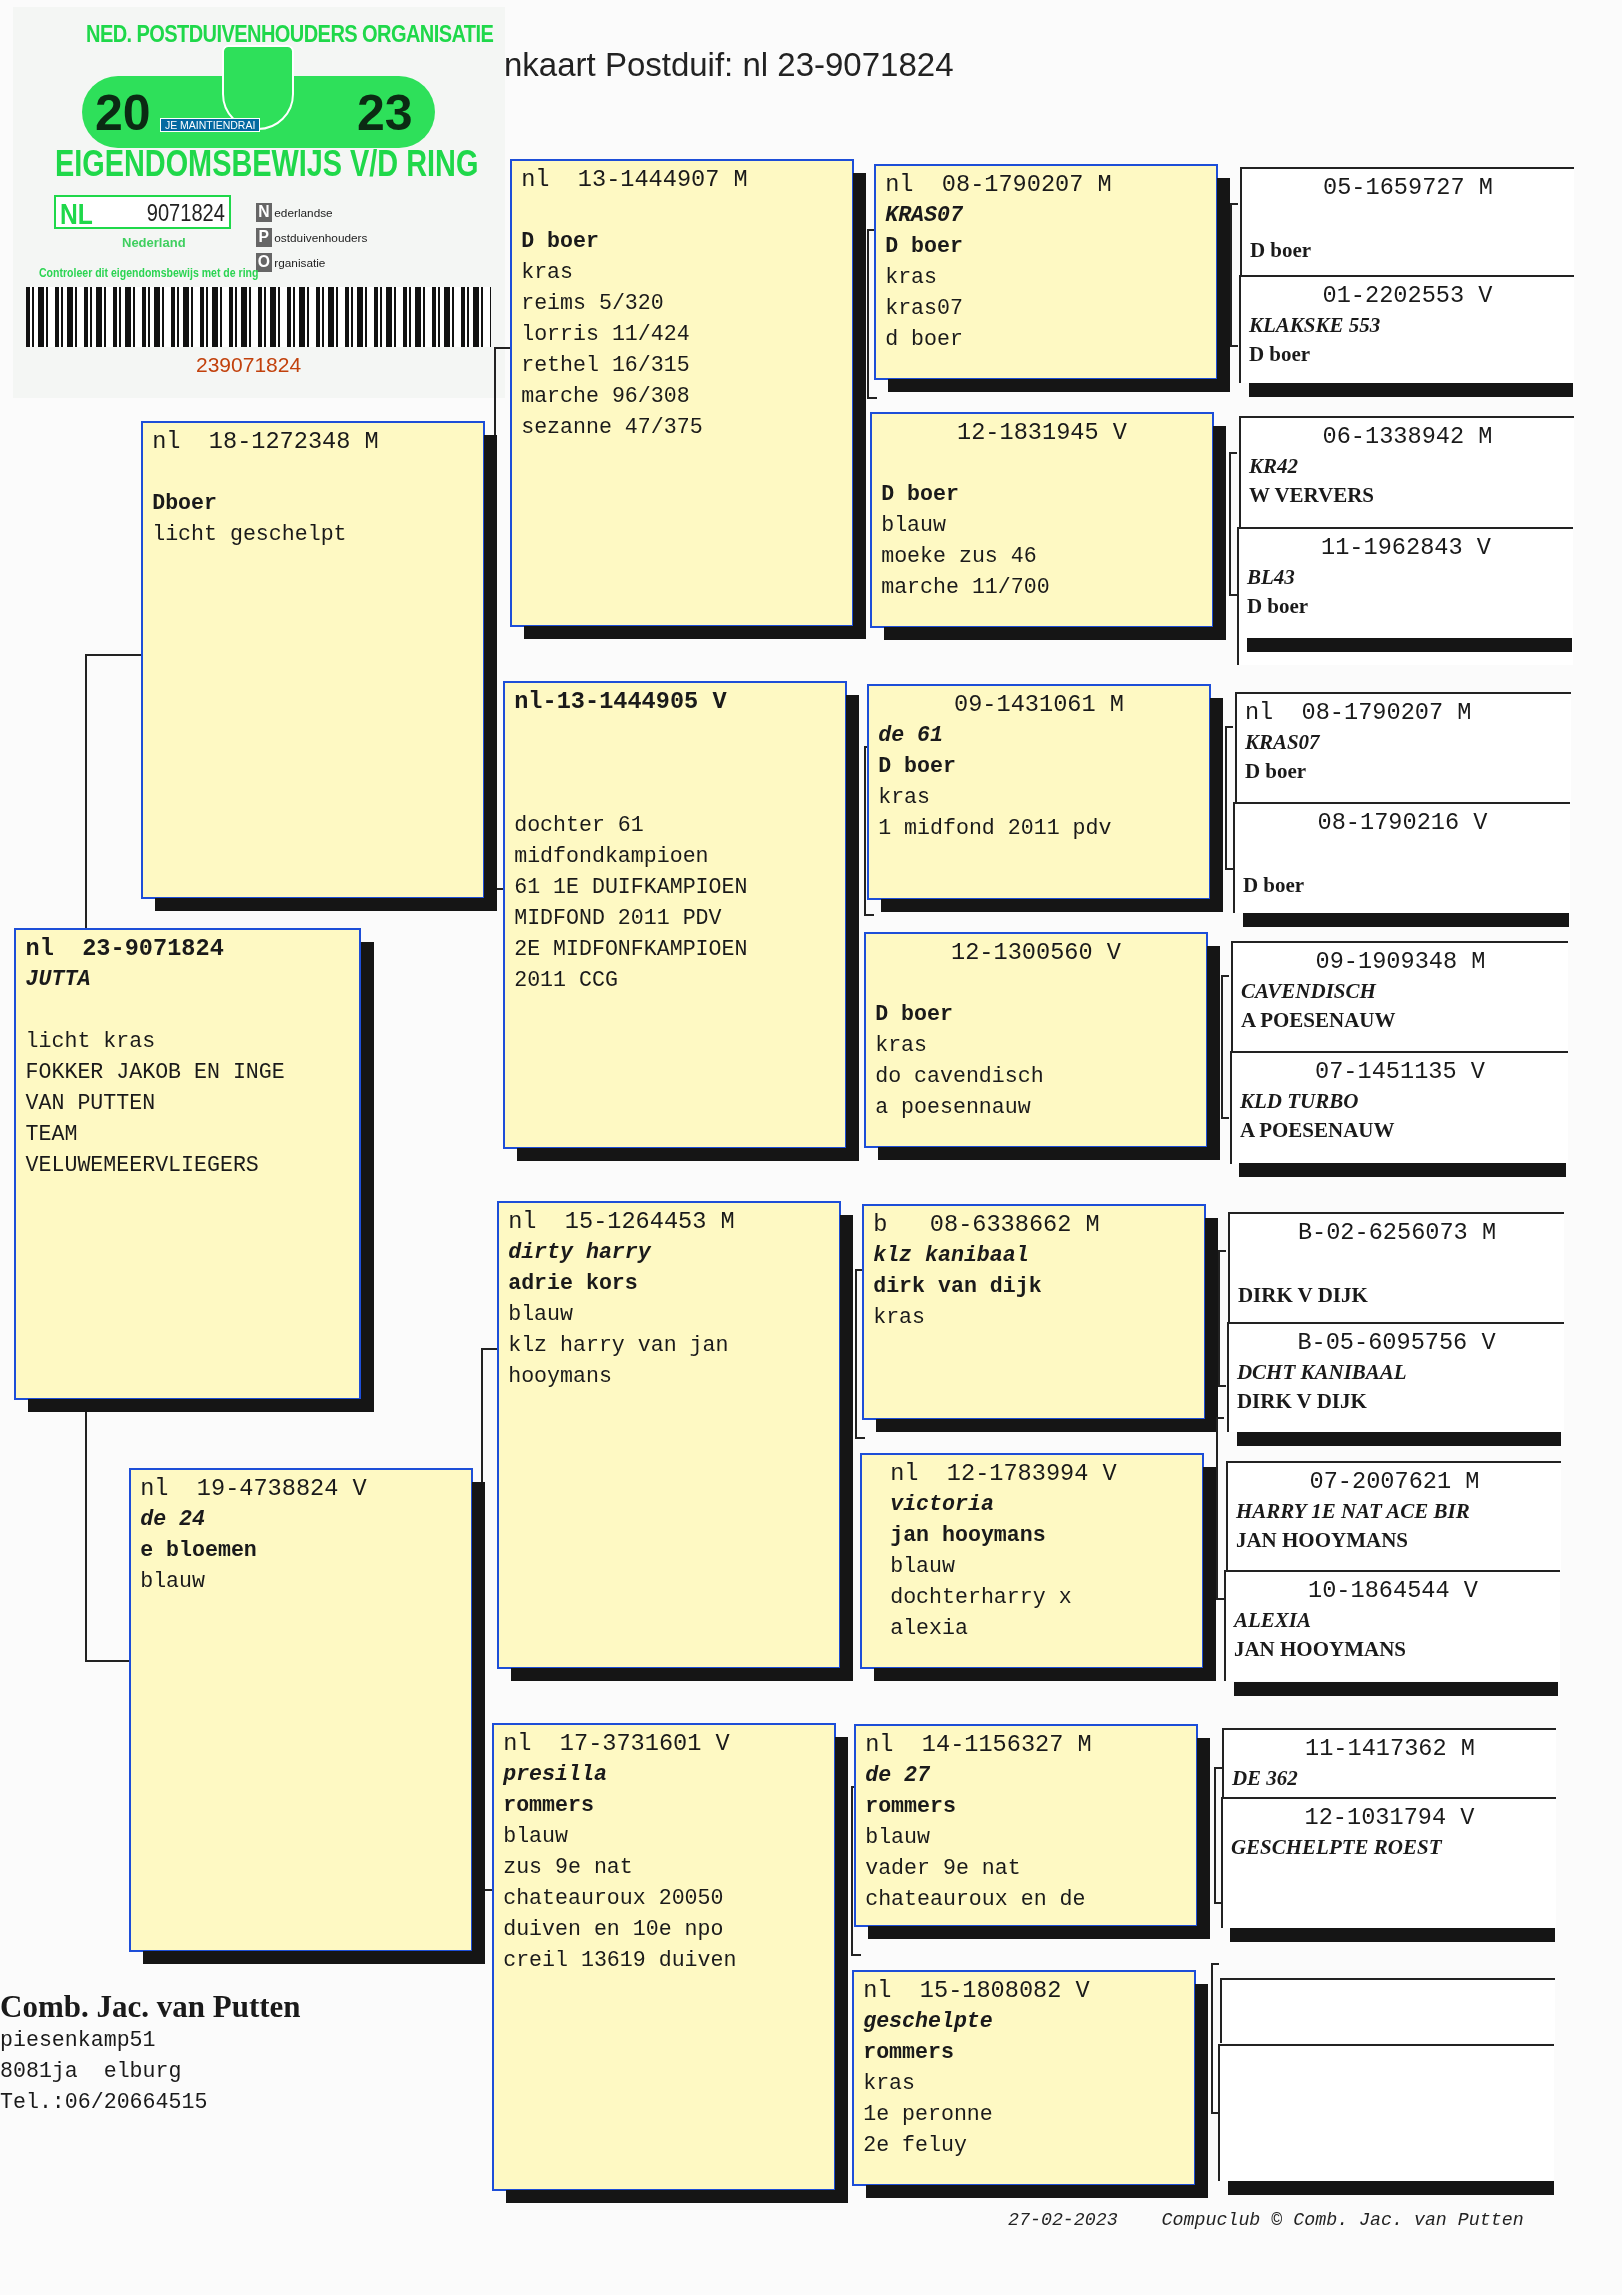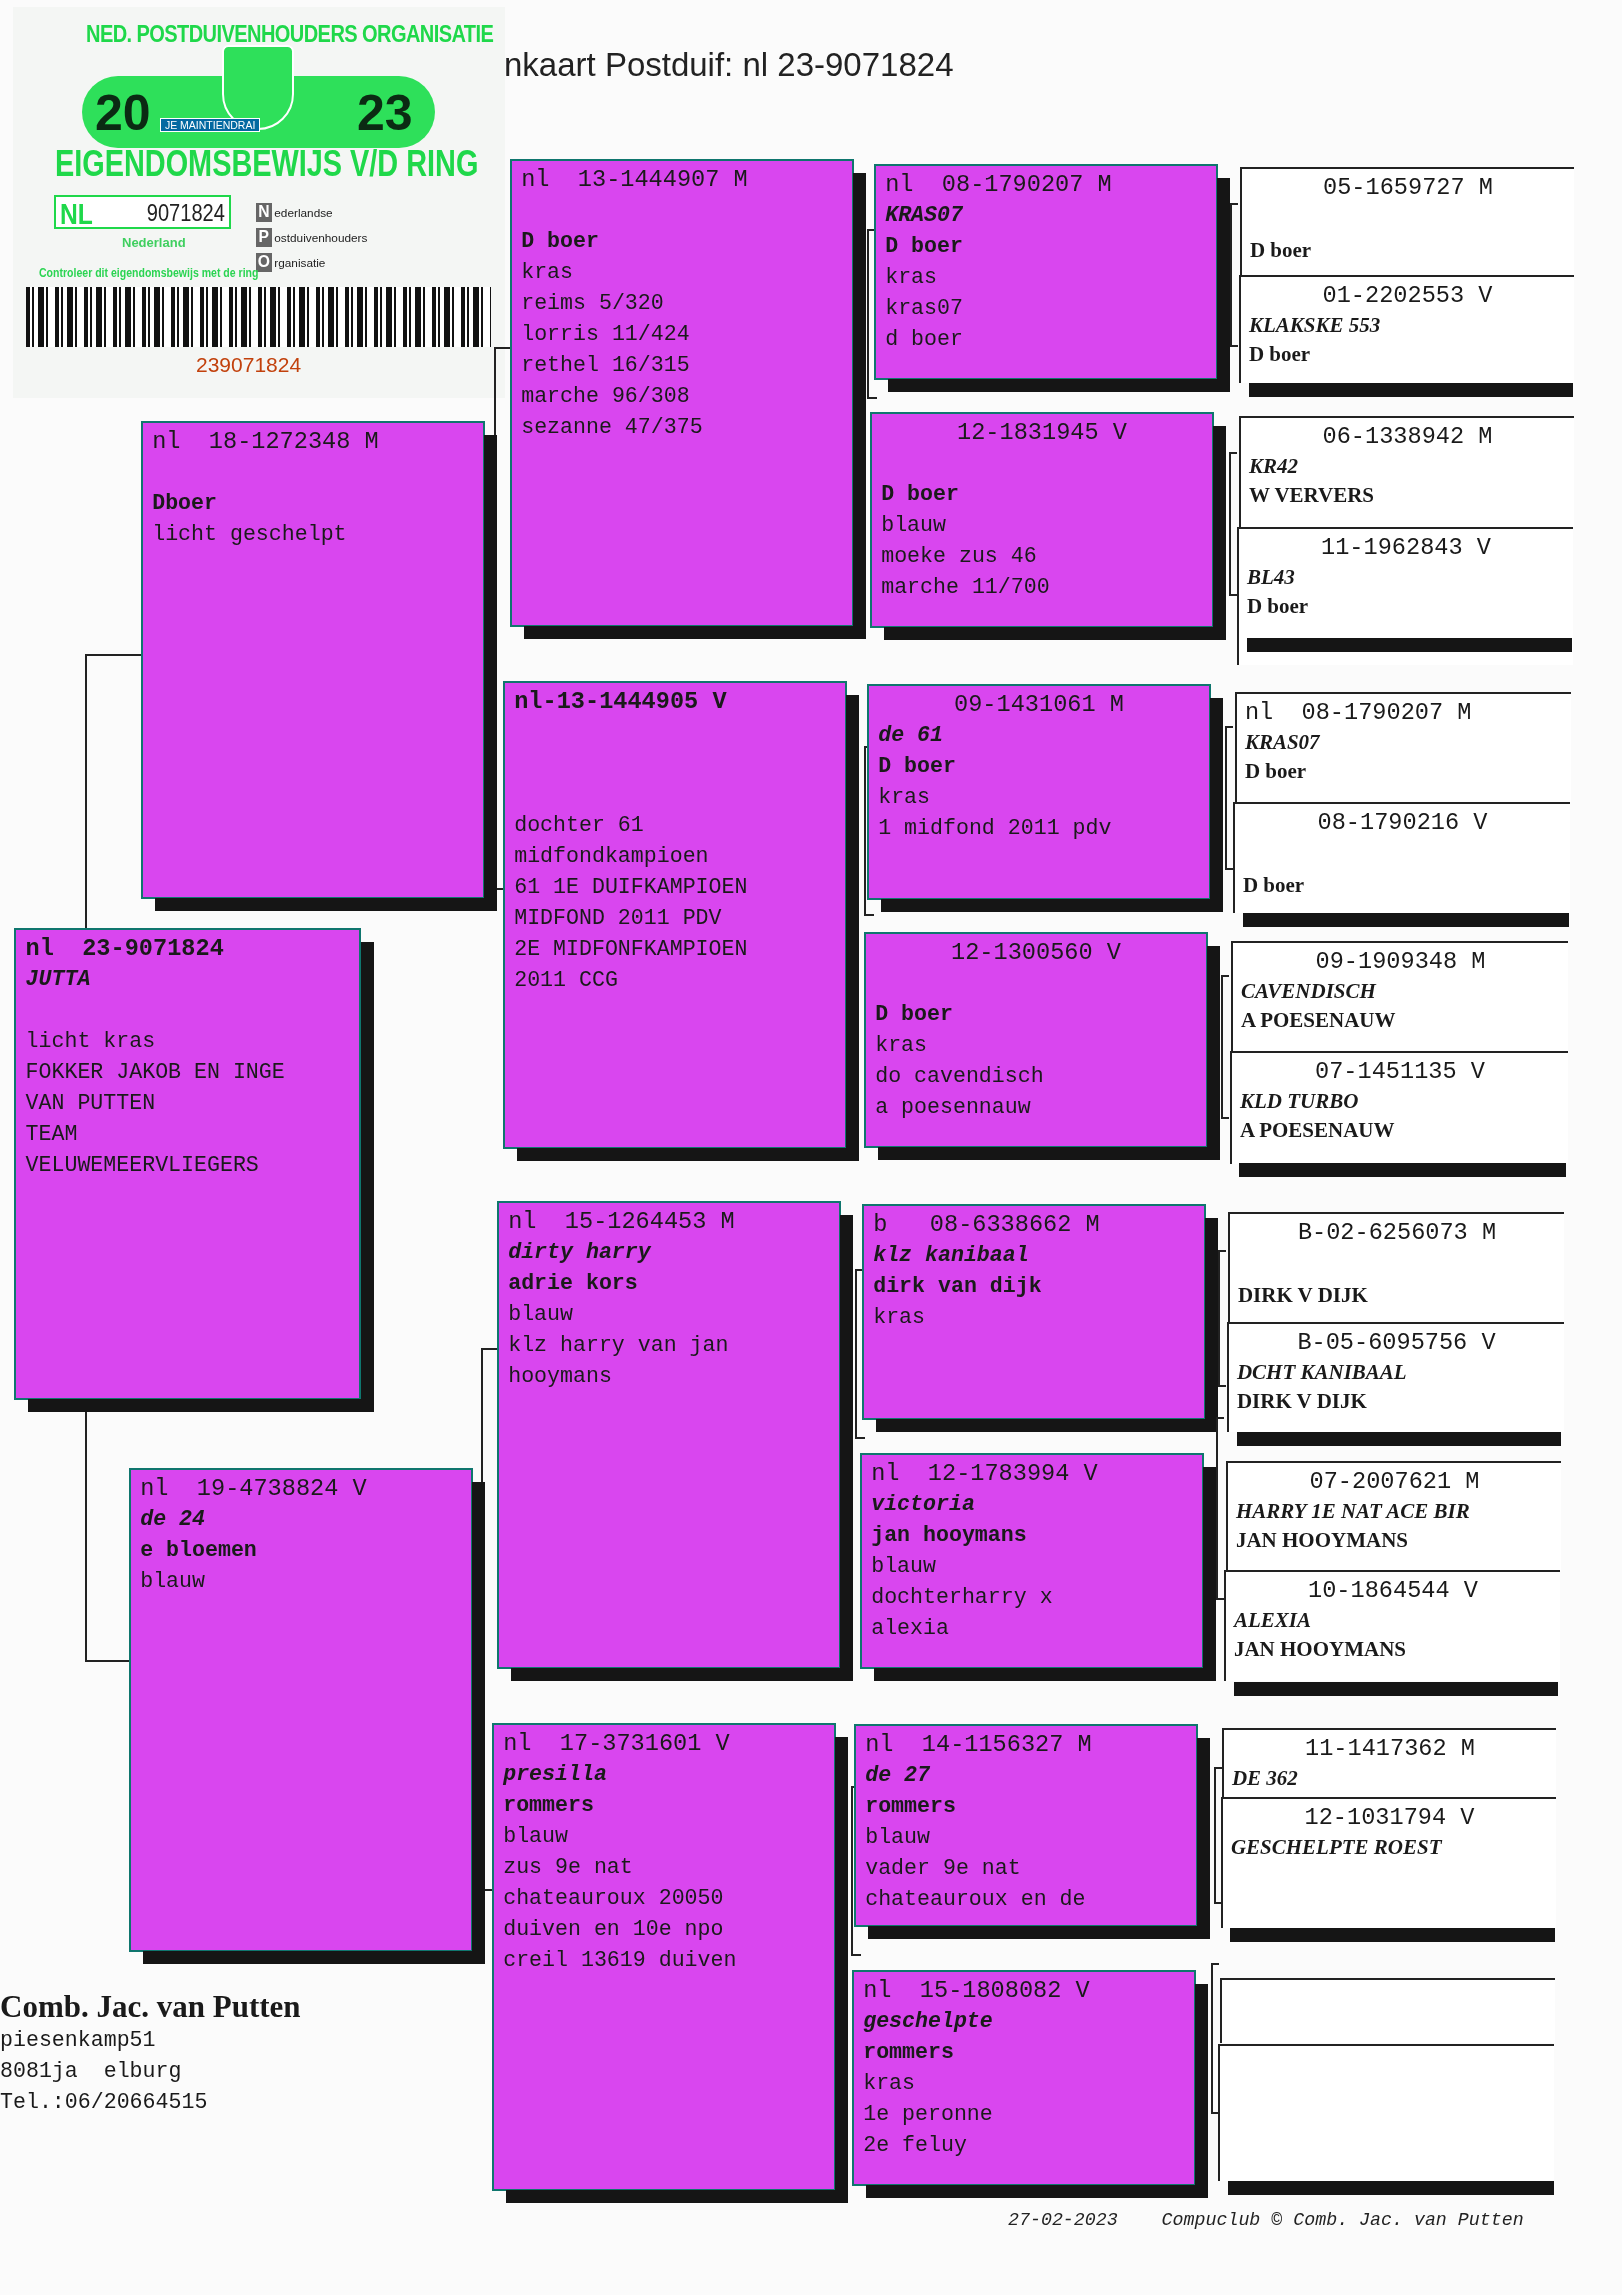--- a/index.html
+++ b/index.html
@@ -2,21 +2,21 @@
 <html style="font-size:10.5px"><head>
 <meta charset="utf-8">
 <style>
   * { box-sizing: border-box; margin: 0; padding: 0; }
   html, body { width: 1623px; height: 2295px; background: #fbfbfb; overflow: hidden; }
   body { position: relative; font-family: "Liberation Mono", "DejaVu Sans Mono", monospace; color: #1a1a1a; }
 
   .title { position: absolute; left: 504px; top: 46px; font-family: "Liberation Sans", sans-serif; font-size: 33px; color: #222; white-space: nowrap; }
 
   
-  .card { position: absolute; background: #d946ef; border: 2px solid #0f766e; }
+  .card { position: absolute; background: #fef9c3; border: 2px solid #1d4ed8; }
   .card.shadow::after { content: ""; position: absolute; right: -14.4px; top: 11.8px; width: 13px; height: calc(100% + 2.6px); background: #151515; }
   .card.shadow::before { content: ""; position: absolute; left: 11.8px; bottom: -14.4px; width: calc(100% + 2.6px); height: 13px; background: #151515; }
   .card .ring { font-size: 23.6px; line-height: 30px; padding: 3.9px 9.2px 0 9.2px; white-space: pre; }
   .card .ring.center { text-align: center; }
   .card .line { font-size: 21.6px; line-height: 31px; padding-left: 9.2px; white-space: pre; }
   .card .b { font-weight: bold; }
   .card .bi { font-weight: bold; font-style: italic; }
   .spacer { height: 31px; }
 
   
@@ -190,21 +190,21 @@
   <div class="line">kras</div>
   <div class="line">do cavendisch</div>
   <div class="line">a poesennauw</div>
 </div>
 <div class="card shadow" style="left:862px; top:1204px; width:344px; height:216px;">
   <div class="ring">b   08-6338662 M</div>
   <div class="line bi">klz kanibaal</div>
   <div class="line b">dirk van dijk</div>
   <div class="line">kras</div>
 </div>
-<div class="card shadow" style="left:860px; top:1453px; width:344px; height:216px;">
+<div class="card shadow" style="left:860px; top:1453px; width:344px; height:216px;padding-left:19px;">
   <div class="ring">nl  12-1783994 V</div>
   <div class="line bi">victoria</div>
   <div class="line b">jan hooymans</div>
   <div class="line">blauw</div>
   <div class="line">dochterharry x</div>
   <div class="line">alexia</div>
 </div>
 <div class="card shadow" style="left:854px; top:1724px; width:344px; height:203px;">
   <div class="ring">nl  14-1156327 M</div>
   <div class="line bi">de 27</div>

